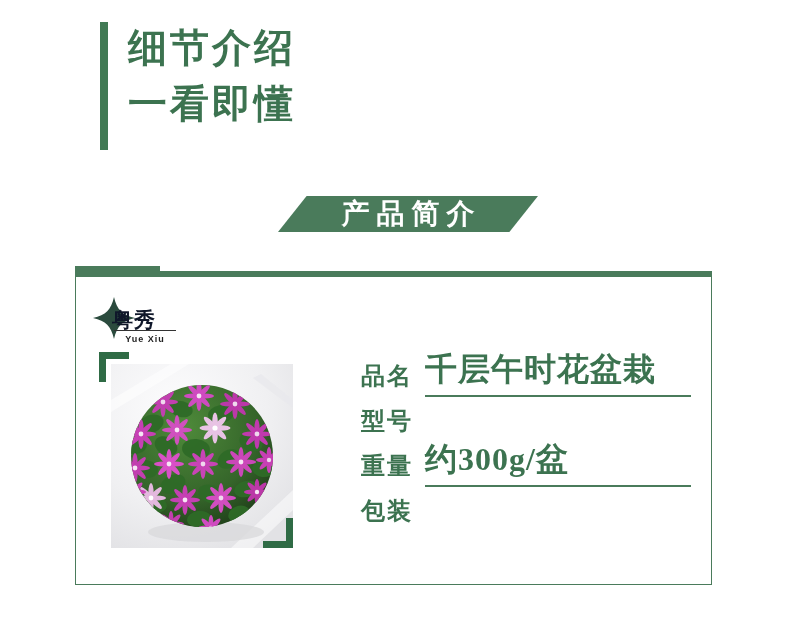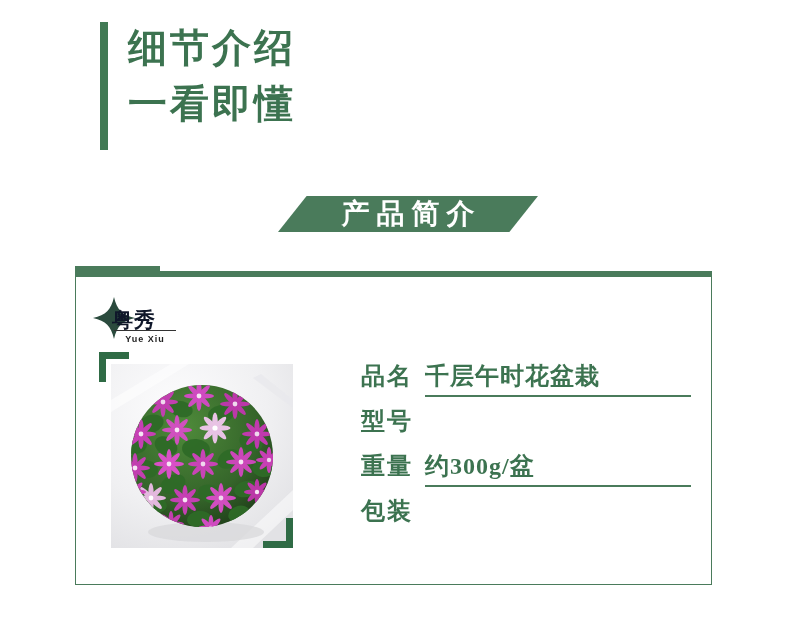--- a/index.html
+++ b/index.html
@@ -209,21 +209,21 @@
     color: #3C7350;
     font-weight: 600;
     letter-spacing: 2px;
     white-space: nowrap;
     padding-bottom: 5px;
     font-family: "Liberation Serif", "DejaVu Serif", serif;
   }
   .spec-value {
     flex: 1 1 auto;
     margin-left: 12px;
-    font-size: 24px;
+    font-size: 32px;
     color: #3C7350;
     font-weight: 600;
     letter-spacing: 1px;
     white-space: nowrap;
     border-bottom: 2px solid #4A7B5B;
     padding-bottom: 3px;
     font-family: "Liberation Serif", "DejaVu Serif", serif;
   }
   .spec-value.mono {
     font-family: "Liberation Sans", sans-serif;

